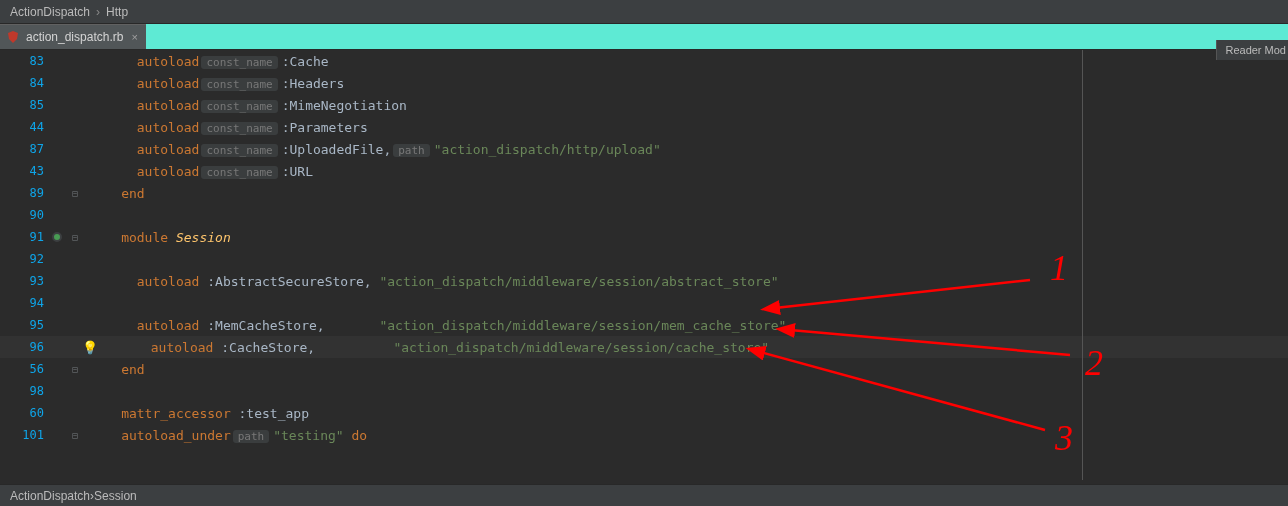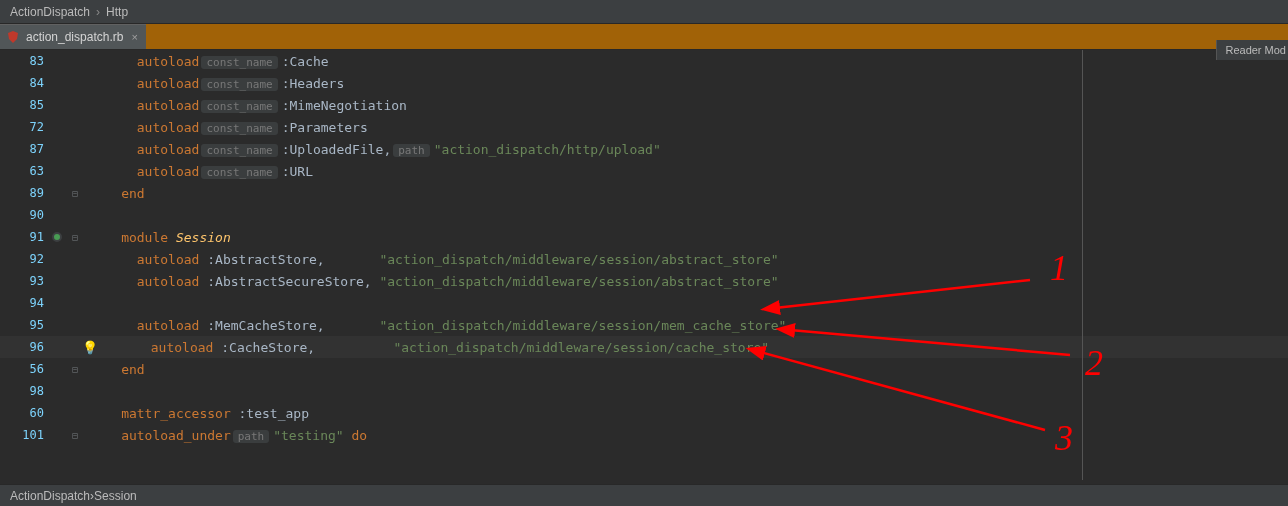--- a/index.html
+++ b/index.html
@@ -1,26 +1,26 @@
 <!DOCTYPE html>
 <html><head>
 <meta charset="utf-8">
 <style>
 * { margin:0; padding:0; box-sizing:border-box; }
 body { background:#2b2b2b; font-family:Menlo,Consolas,monospace; font-size:13px; color:#a9b7c6; width:1288px; height:506px; overflow:hidden; position:relative; }
 .breadcrumb-top { background:#3c3f41; border-bottom:1px solid #282828; height:24px; display:flex; align-items:center; padding:0 10px; font-family:"Segoe UI",Arial,sans-serif; font-size:12px; color:#bbbbbb; }
 .breadcrumb-top .sep { margin:0 6px; color:#888; }
-.tab-bar { background:#a16207; height:26px; display:flex; align-items:flex-end; border-bottom:1px solid #282828; }
+.tab-bar { background:#5eead4; height:26px; display:flex; align-items:flex-end; border-bottom:1px solid #282828; }
 .tab { background:#515658; height:25px; display:flex; align-items:center; padding:0 8px 0 6px; font-family:"Segoe UI",Arial,sans-serif; font-size:12px; color:#d4d4d4; border-top:1px solid #616161; }
 .tab .ruby-icon { width:14px; height:14px; margin-right:6px; display:flex; align-items:center; justify-content:center; }
 .tab .close { margin-left:8px; font-size:11px; color:#a0a0a0; }
 .reader-mode { position:absolute; right:0; top:40px; background:#3c3f41; color:#bbb; font-family:"Segoe UI",Arial,sans-serif; font-size:11px; padding:4px 2px 4px 8px; border-left:1px solid #555; }
 .editor { position:relative; height:430px; overflow:hidden; }
 .line { display:flex; align-items:center; height:22px; position:relative; }
-.gutter { width:52px; text-align:right; padding-right:8px; color:#7dd3fc; font-size:12px; flex-shrink:0; }
+.gutter { width:52px; text-align:right; padding-right:8px; color:#0ea5e9; font-size:12px; flex-shrink:0; }
 .markers { width:30px; flex-shrink:0; position:relative; display:flex; align-items:center; justify-content:flex-start; }
 .fold { color:#606366; font-size:10px; margin-left:auto; margin-right:4px; }
 .code { white-space:pre; flex:1; }
 .kw { color:#cc7832; }
 .sym { color:#a9b7c6; }
 .str { color:#6a8759; }
 .ital { font-style:italic; color:#ffc66d; }
 .hint { background:#3a3d3e; color:#787878; border-radius:3px; padding:0 5px; margin:0 4px 0 2px; font-size:11px; }
 .divider { position:absolute; top:50px; bottom:26px; left:1082px; width:1px; background:#555; }
 .active-line { background:#323232; }
@@ -65,31 +65,31 @@
       <div class="gutter">84</div>
       <div class="markers"></div>
       <div class="code">       <span class="kw">autoload</span><span class="hint">const_name</span><span class="sym">:Headers</span></div>
     </div>
     <div class="line">
       <div class="gutter">85</div>
       <div class="markers"></div>
       <div class="code">       <span class="kw">autoload</span><span class="hint">const_name</span><span class="sym">:MimeNegotiation</span></div>
     </div>
     <div class="line">
-      <div class="gutter">72</div>
+      <div class="gutter">44</div>
       <div class="markers"></div>
       <div class="code">       <span class="kw">autoload</span><span class="hint">const_name</span><span class="sym">:Parameters</span></div>
     </div>
     <div class="line">
       <div class="gutter">87</div>
       <div class="markers"></div>
       <div class="code">       <span class="kw">autoload</span><span class="hint">const_name</span><span class="sym">:UploadedFile,</span><span class="hint">path</span><span class="str">"action_dispatch/http/upload"</span></div>
     </div>
     <div class="line">
-      <div class="gutter">63</div>
+      <div class="gutter">43</div>
       <div class="markers"></div>
       <div class="code">       <span class="kw">autoload</span><span class="hint">const_name</span><span class="sym">:URL</span></div>
     </div>
     <div class="line">
       <div class="gutter">89</div>
       <div class="markers">
         <span class="fold">⊟</span>
       </div>
       <div class="code">     <span class="kw">end</span></div>
     </div>
@@ -102,21 +102,20 @@
       <div class="gutter">91</div>
       <div class="markers">
         <div class="mod-dot"></div>
         <span class="fold">⊟</span>
       </div>
       <div class="code">     <span class="kw">module </span><span class="ital">Session</span></div>
     </div>
     <div class="line">
       <div class="gutter">92</div>
       <div class="markers"></div>
-      <div class="code">       <span class="kw">autoload</span><span class="sym"> :AbstractStore,       </span><span class="str">"action_dispatch/middleware/session/abstract_store"</span></div>
     </div>
     <div class="line">
       <div class="gutter">93</div>
       <div class="markers"></div>
       <div class="code">       <span class="kw">autoload</span><span class="sym"> :AbstractSecureStore, </span><span class="str">"action_dispatch/middleware/session/abstract_store"</span></div>
     </div>
     <div class="line">
       <div class="gutter">94</div>
       <div class="markers"></div>
     </div>

